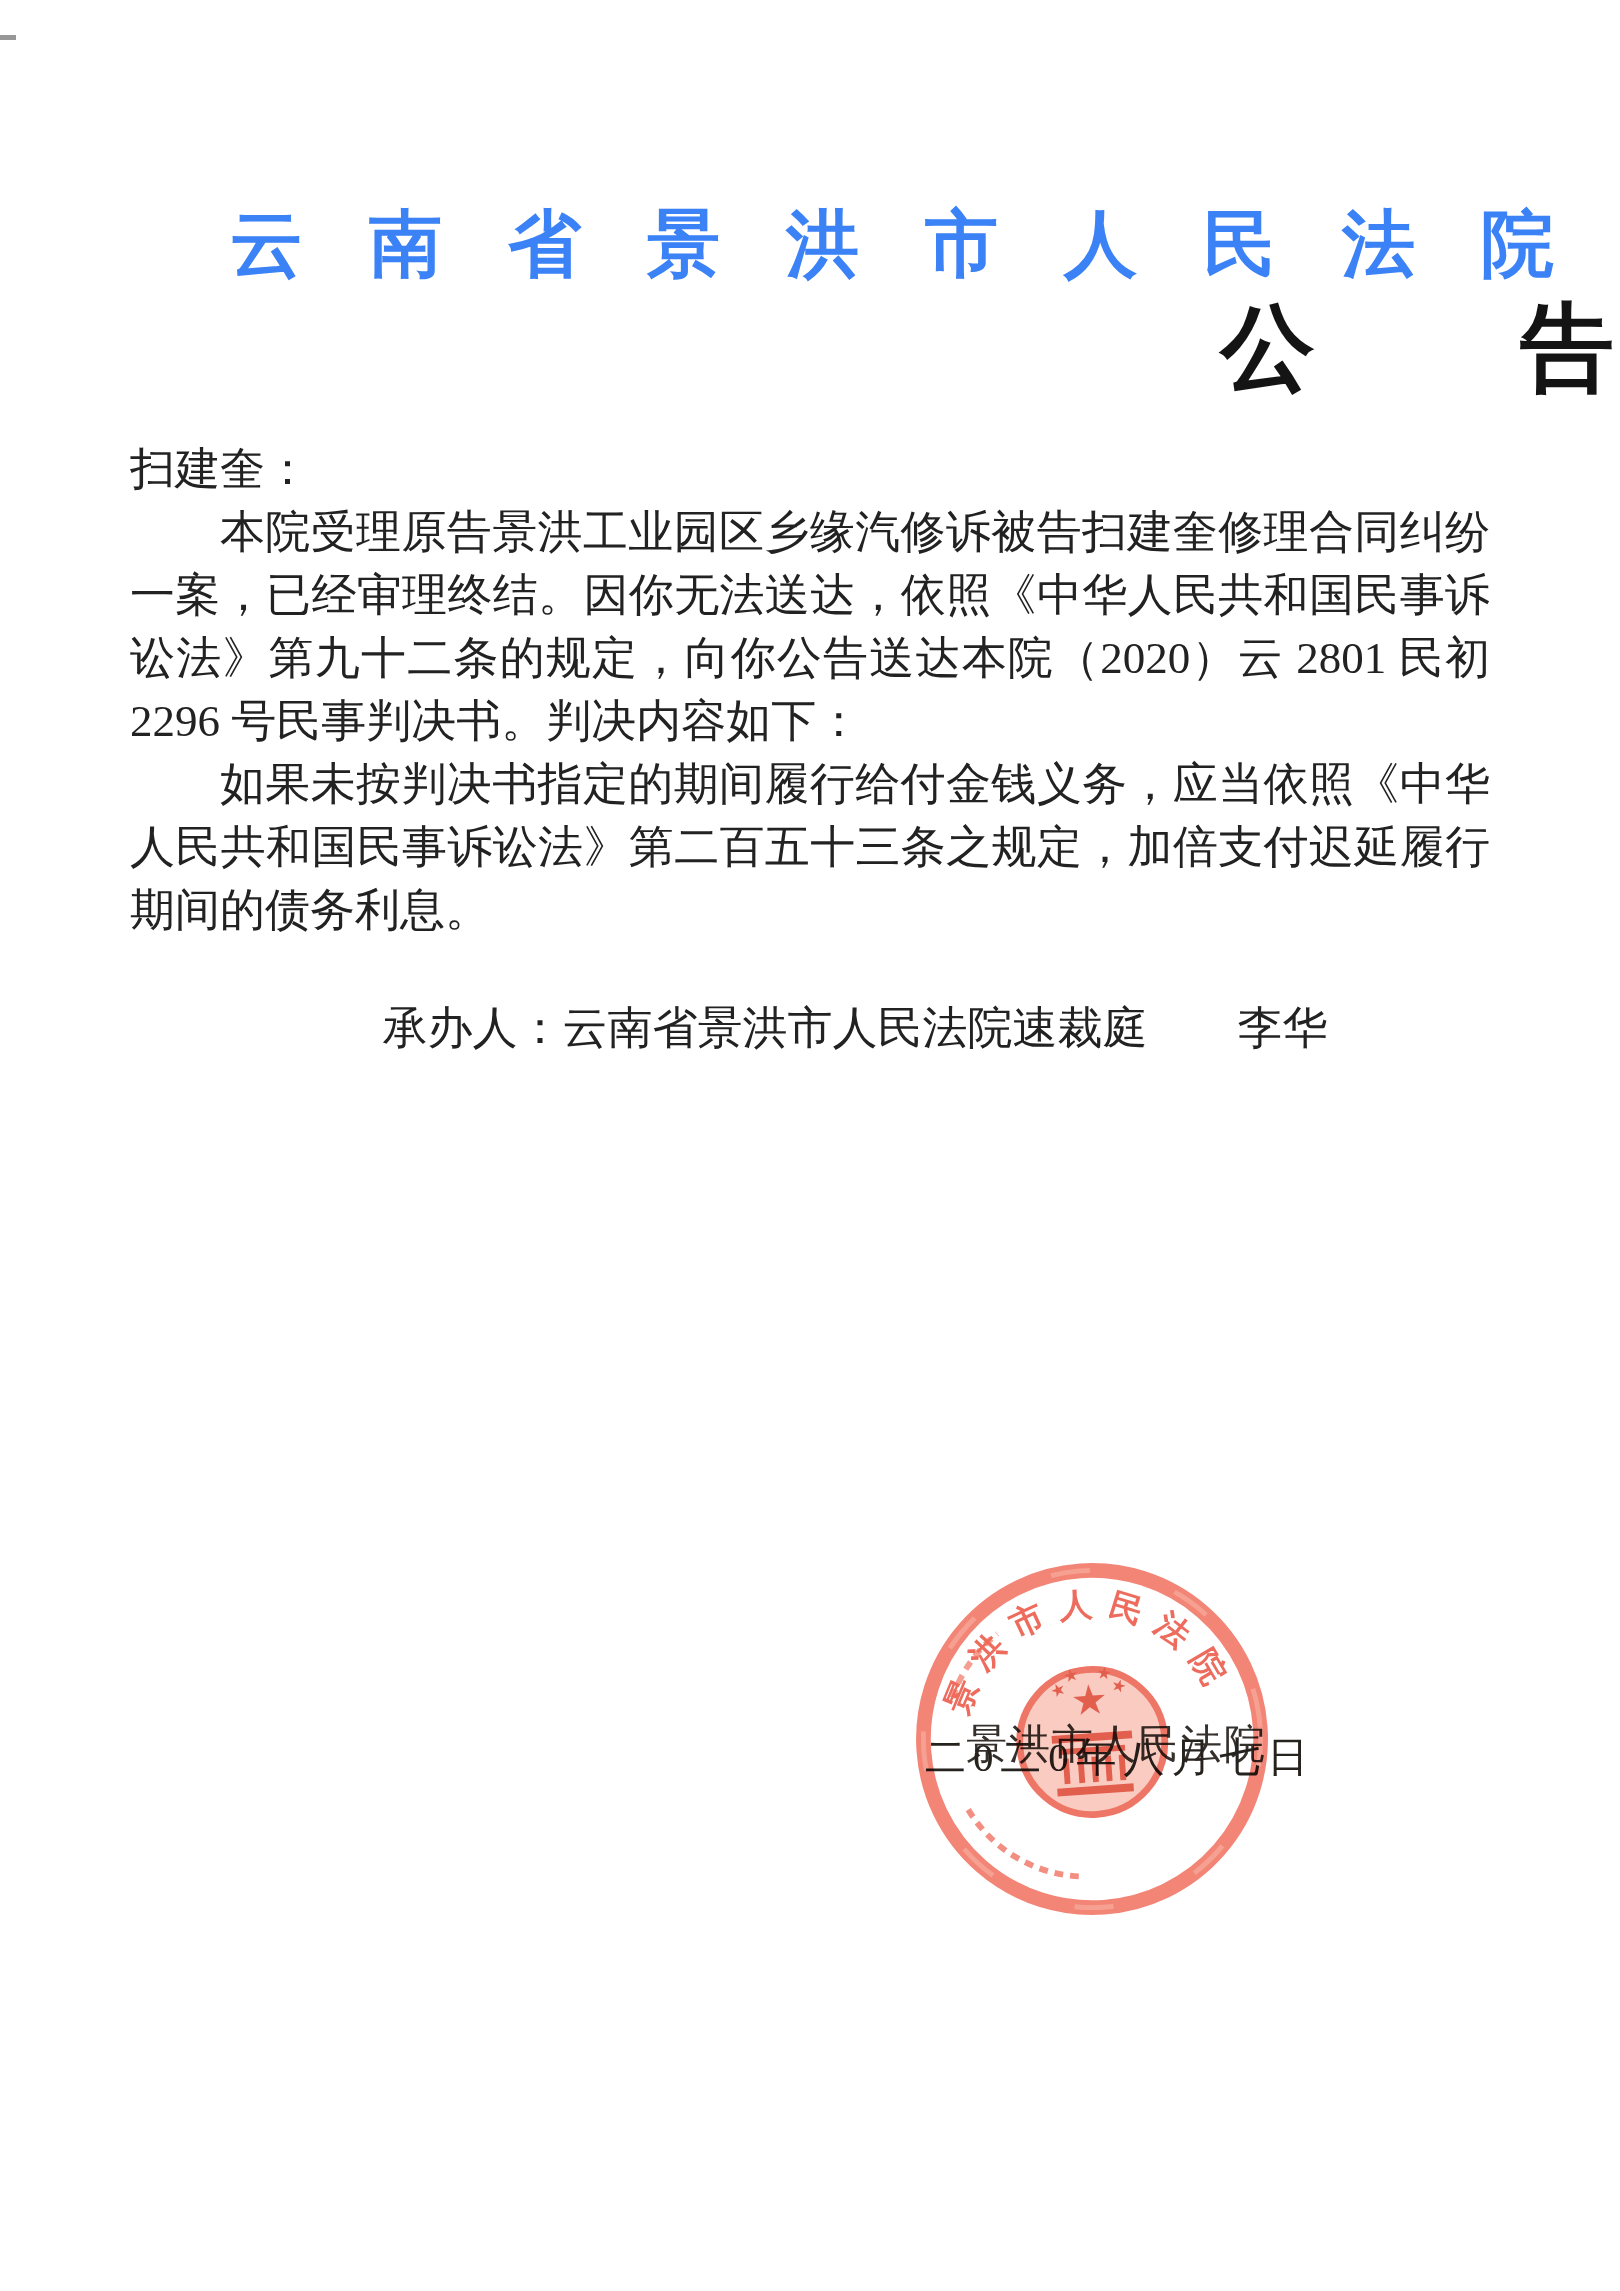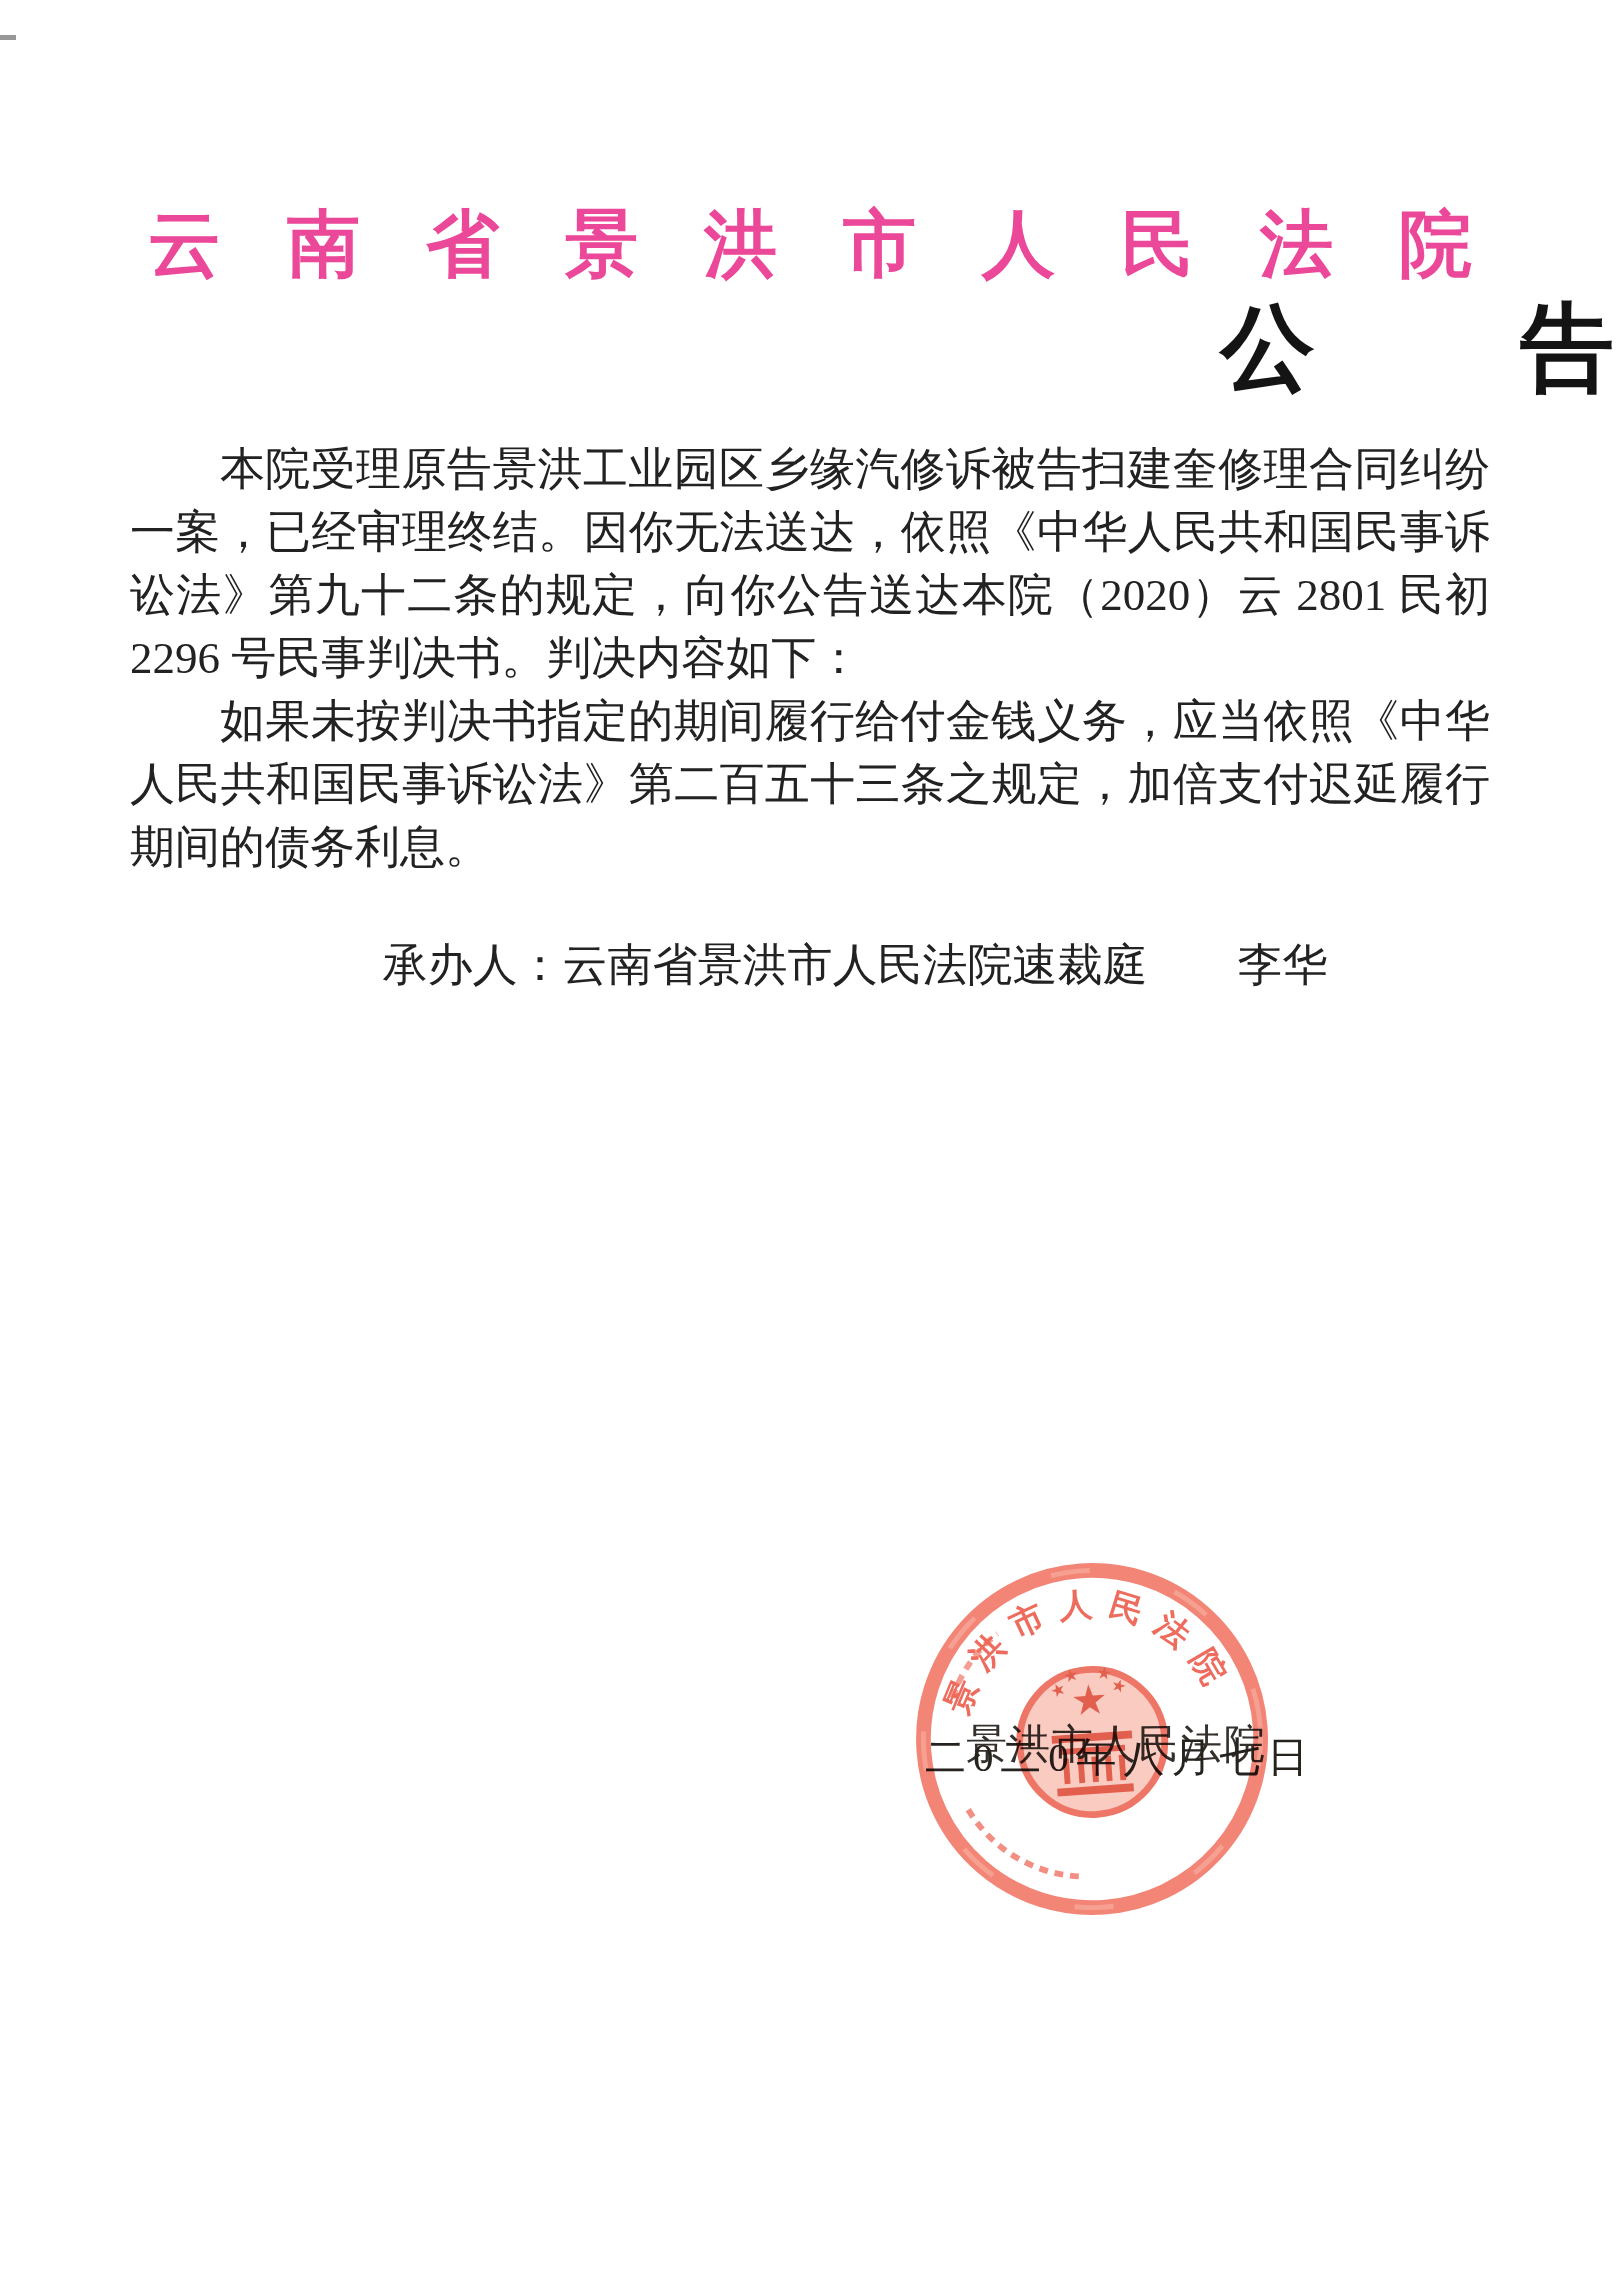--- a/index.html
+++ b/index.html
@@ -11,26 +11,26 @@
     overflow:hidden;
     font-family:"Liberation Serif","DejaVu Serif",serif;
     color:#1e1e1e;
   }
   .scan-mark{
     position:absolute;left:0;top:35px;width:15.7px;height:4.9px;
     background:#6b6b6b;opacity:.7;
   }
   .court-title{
     padding-top:208px;
-    text-align:center;
+    text-align:right;
     font-size:73px;
     font-weight:bold;
     letter-spacing:66px;
     text-indent:66px;
-    color:#ec4899;
+    color:#3b82f6;
     line-height:1;
     white-space:nowrap;
   }
   .doc-title{
     margin-top:19.6px;
     text-align:right;
     font-size:94px;
     font-weight:bold;
     letter-spacing:5.9px;
     line-height:1;
@@ -72,20 +72,21 @@
 
 <div class="page">
 
   <div class="scan-mark"></div>
 
   <div class="court-title">云南省景洪市人民法院</div>
 
   <div class="doc-title">公　　告</div>
 
   <div class="body-block">
+    <p class="recipient">扫建奎：</p>
     <p class="para">本院受理原告景洪工业园区乡缘汽修诉被告扫建奎修理合同纠纷一案，已经审理终结。因你无法送达，依照《中华人民共和国民事诉讼法》第九十二条的规定，向你公告送达本院（2020）云 2801 民初 2296 号民事判决书。判决内容如下：</p>
     <p class="para">如果未按判决书指定的期间履行给付金钱义务，应当依照《中华人民共和国民事诉讼法》第二百五十三条之规定，加倍支付迟延履行期间的债务利息。</p>
     <p class="undertaker">承办人：云南省景洪市人民法院速裁庭　　李华</p>
   </div>
 
   <div class="sig-court">景洪市人民法院</div>
   <div class="sig-date">二0二0年八月七日</div>
 
   <svg class="seal" viewBox="0 0 404 404">
     <defs>

